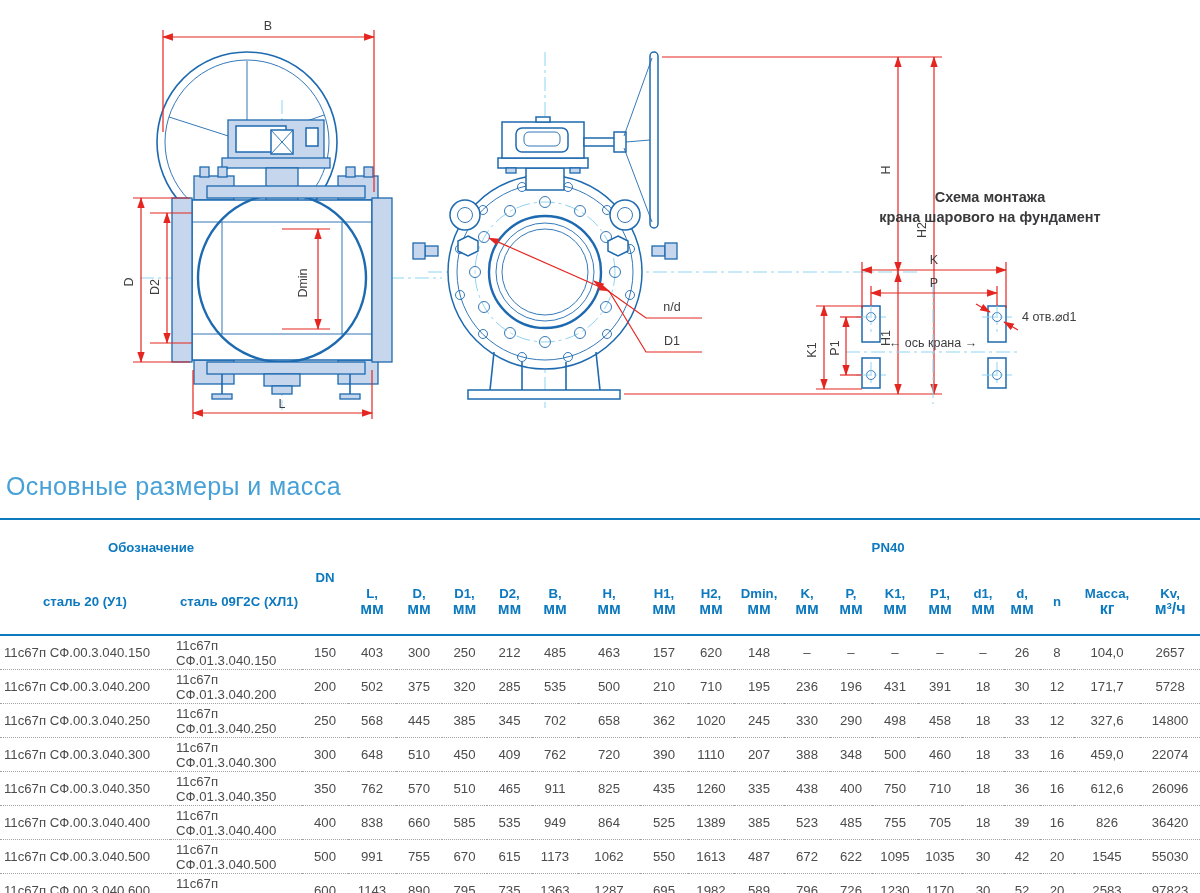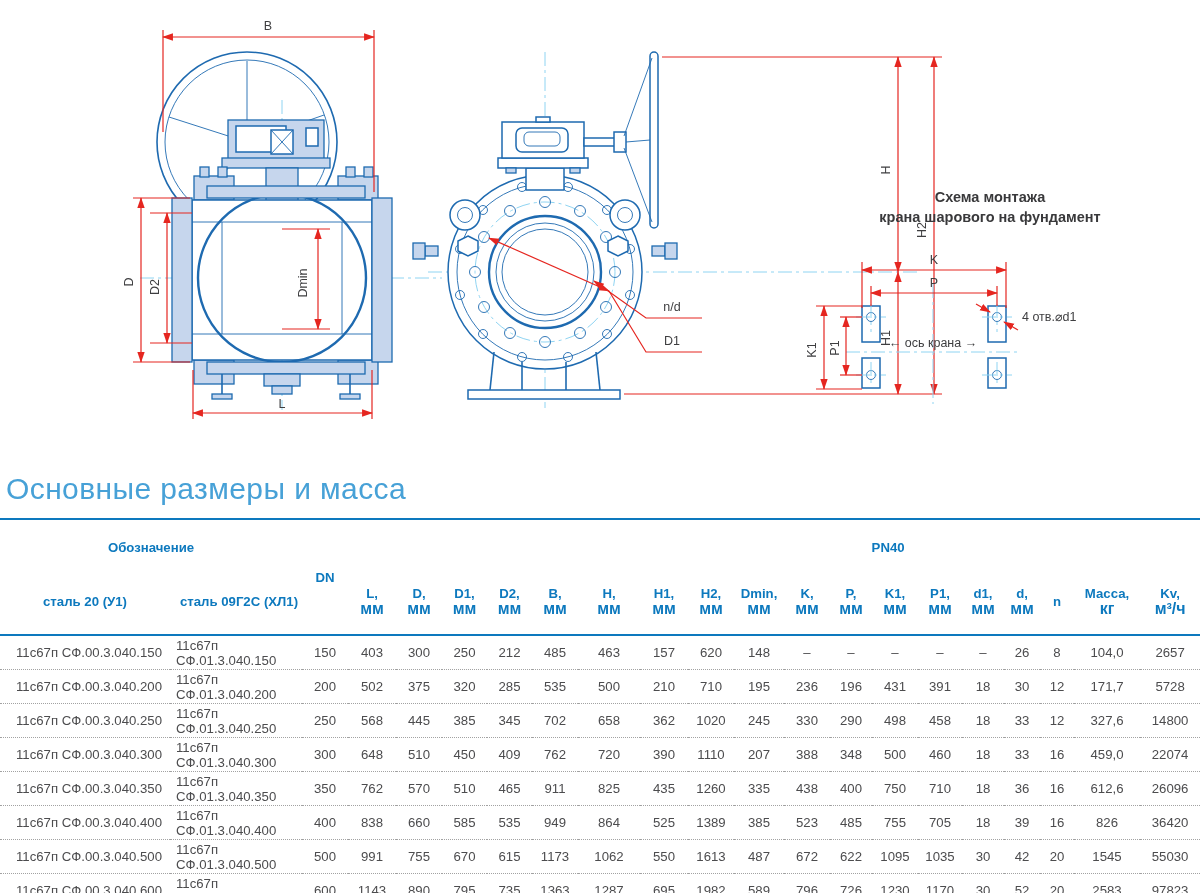--- a/index.html
+++ b/index.html
@@ -14,21 +14,21 @@
   .bl2{stroke:#1e6ab0;stroke-width:2.4;fill:none;}
   .fw{fill:#ffffff;stroke:#1e6ab0;stroke-width:1.5;}
   .fb{fill:#c6d6ed;stroke:#1e6ab0;stroke-width:1.3;}
   .cl{stroke:#8fd4f2;stroke-width:1;fill:none;stroke-dasharray:14 4 3 4;}
   .red{stroke:#e52620;stroke-width:1.2;fill:none;}
   .dt{font:12.5px "Liberation Sans",sans-serif;fill:#3e3e40;}
   .dtb{font:bold 14.5px "Liberation Sans",sans-serif;fill:#39393b;}
   
   .section-title{
     position:absolute;left:6px;top:472px;margin:0;
-    font-size:30px;font-weight:400;color:#47a1d7;letter-spacing:0.4px;
+    font-size:25px;font-weight:400;color:#47a1d7;letter-spacing:0.4px;
   }
   
   table.dims{
     position:absolute;left:0;top:518px;width:1200px;
     border-collapse:collapse;table-layout:fixed;
     font-size:13.2px;color:#4c4c4e;border-top:2px solid #0d79be;
   }
   table.dims th{color:#0d79be;font-weight:bold;text-align:center;}
   tr.h1 th{height:30px;vertical-align:middle;padding:12px;}
   tr.h2 th{height:54px;vertical-align:middle;padding:0 0 6px 0;}
@@ -36,21 +36,21 @@
   th.th-steel{text-align:left;font-weight:400;padding-left:8px;}
   th.th-steel.c2{padding-left:6px;}
   th.th-dn{vertical-align:middle;}
   th.th-pn{text-align:center;}
   .pn40{position:relative;left:114px;}
   .cl1{display:block;line-height:16px;}
   .cl2{display:block;line-height:14px;font-size:16px;}
   tr.h2 th, th.th-dn{border-bottom:2px solid #0d79be;}
   tbody td{height:31px;text-align:center;vertical-align:middle;}
   tbody tr + tr td{border-top:1px dotted #a2a2a2;}
-  tbody td.left{text-align:left;padding-left:16px;}
+  tbody td.left{text-align:left;padding-left:4px;}
   tbody td.left.c2{padding-left:6px;}
 </style>
 </head>
 <body>
 
 <svg class="drawings" width="1200" height="440" viewBox="0 0 1200 440">
   <defs>
     <marker id="ra" viewBox="0 0 10 10" refX="9.2" refY="5" markerWidth="9" markerHeight="9" orient="auto-start-reverse">
       <path d="M0,1.6 L10,5 L0,8.4 z" fill="#e52620"></path>
     </marker>

